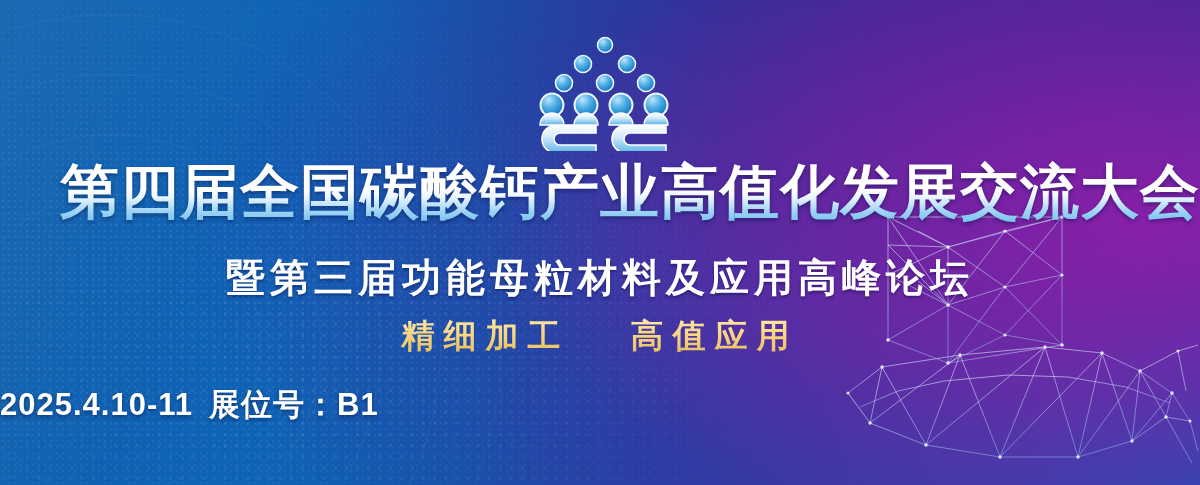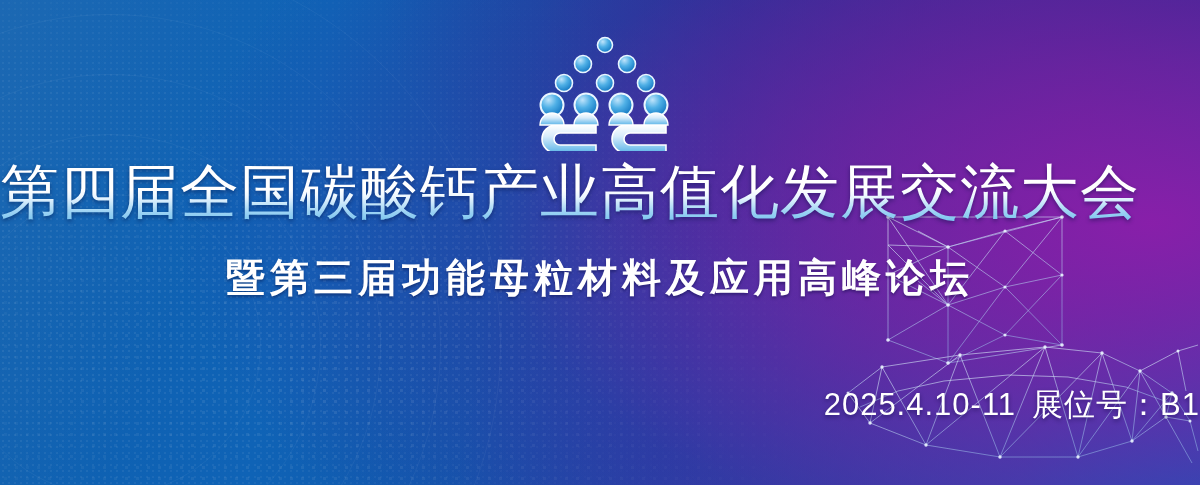--- a/index.html
+++ b/index.html
@@ -35,22 +35,22 @@
 
   .mesh{position:absolute;right:0;top:195px;width:360px;height:290px;pointer-events:none;}
   .glow-sweep{
     position:absolute;left:0;top:0;width:560px;height:485px;pointer-events:none;
     background:linear-gradient(115deg, rgba(255,255,255,0.06) 0%, rgba(255,255,255,0) 42%);
   }
 
   .logo{position:absolute;left:520px;top:33px;width:170px;height:118px;}
 
   .title{
-    position:absolute;left:0;right:0;top:160px;text-align:left;
-    font-size:59px;line-height:64px;font-weight:normal;letter-spacing:1px;
+    position:absolute;left:0;right:0;top:160px;text-align:right;
+    font-size:59px;line-height:64px;font-weight:bold;letter-spacing:1px;
     background:linear-gradient(180deg,#ffffff 0%,#ffffff 46%,#eaf6ff 58%,#9fd4f4 80%,#6fc0ee 100%);
     -webkit-background-clip:text;background-clip:text;color:transparent;
     -webkit-text-stroke:0px;
     filter:drop-shadow(0 2px 2px rgba(0,10,60,0.45));
     white-space:nowrap;
   }
   .subtitle{
     position:absolute;left:0;right:0;top:236px;text-align:center;
     font-size:39px;line-height:44px;font-weight:bold;color:#ffffff;letter-spacing:5px;
     text-shadow:0 2px 3px rgba(0,5,50,0.4);white-space:nowrap;margin-top:20px;
@@ -58,22 +58,22 @@
   .slogan{
     position:absolute;left:0;right:0;top:316px;text-align:center;
     font-size:33px;line-height:40px;font-weight:bold;letter-spacing:9px;
     color:#ffd97e;
     background:linear-gradient(180deg,#ffe9a8 0%,#f7d27a 55%,#e7bb5c 100%);
     -webkit-background-clip:text;background-clip:text;color:transparent;
     text-shadow:none;white-space:nowrap;
   }
   .slogan .gap{letter-spacing:0;padding:0 26px;}
   .dateline{
-    position:absolute;left:0;right:0;top:386px;text-align:right;
-    font-size:31px;line-height:38px;font-weight:normal;color:#ffffff;letter-spacing:1px;
+    position:absolute;left:0;right:0;top:386px;text-align:left;
+    font-size:31px;line-height:38px;font-weight:bold;color:#ffffff;letter-spacing:1px;
     text-shadow:0 2px 4px rgba(0,5,50,0.45);white-space:nowrap;
   }
   .dateline .sp{padding-left:16px;}
 </style>
 </head>
 <body>
 
 <div class="banner">
 
   <div class="dots"></div>
@@ -198,18 +198,21 @@
       <path d="M54 92 A12 12 0 0 1 78 92 Z"></path>
       <path d="M89 92 A12 12 0 0 1 113 92 Z"></path>
       <path d="M124 92 A12 12 0 0 1 148 92 Z"></path>
     </g>
   </svg>
 
   <div class="title">第四届全国碳酸钙产业高值化发展交流大会</div>
 
   <div class="subtitle">暨第三届功能母粒材料及应用高峰论坛</div>
 
+  <div class="slogan">
+    <span>精细加工</span><span class="gap"> </span><span>高值应用</span>
+  </div>
 
   <div class="dateline">
     <span>2025.4.10-11</span><span class="sp">展位号：B1</span>
   </div>
 
 </div>
 
 </body></html>

